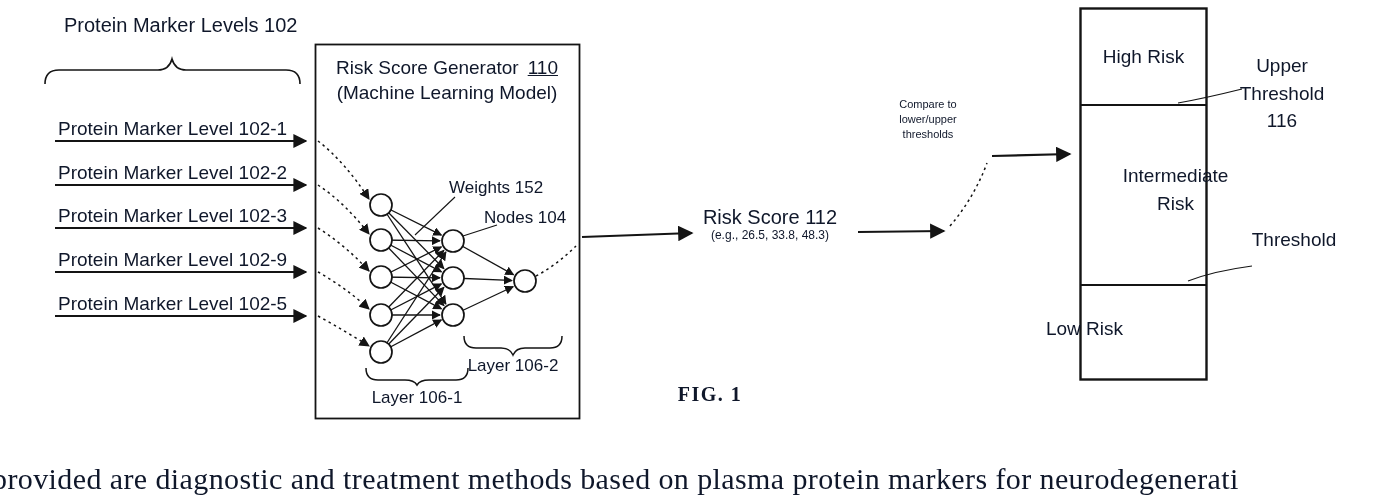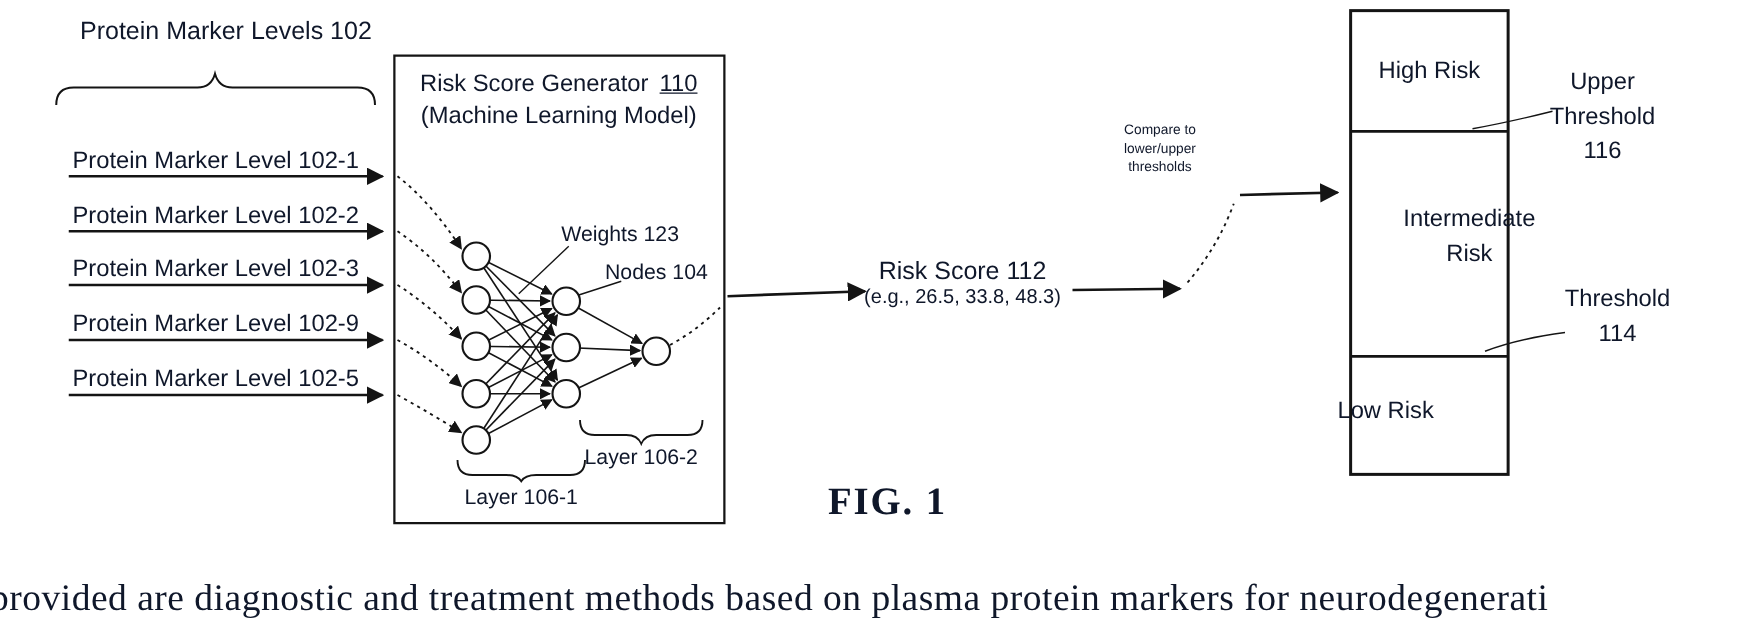--- a/index.html
+++ b/index.html
@@ -12,21 +12,21 @@
   svg.canvas{position:absolute;left:0;top:0}
   .t{position:absolute;line-height:1.15;white-space:nowrap;color:#0f172a}
   .c{text-align:center;white-space:normal}
   .u{text-decoration:underline;margin-left:9px}
   .f19{font-size:19px}
   .f20{font-size:20px}
   .f17{font-size:17px}
   .f16{font-size:11px;line-height:1.35}
   .lh{line-height:1.45}
   .serif{font-family:"Liberation Serif",serif}
-  .figcap{font-weight:700;font-size:31px;letter-spacing:1.5px}
+  .figcap{font-weight:700;font-size:20px;letter-spacing:1.5px}
   .bodytext{font-size:30px;letter-spacing:0.4px}
 </style>
 </head>
 <body>
 
 <svg class="canvas" width="1392" height="496" viewBox="0 0 1392 496">
   <defs>
     <marker id="ah" viewBox="0 0 10 10" refX="9" refY="5" markerWidth="7" markerHeight="7" orient="auto">
       <path d="M0,0 L10,5 L0,10 z" fill="#141414"></path>
     </marker>
@@ -114,48 +114,47 @@
 <div class="t f19" style="left:58px;top:162px">Protein Marker Level 102-2</div>
 <div class="t f19" style="left:58px;top:205px">Protein Marker Level 102-3</div>
 <div class="t f19" style="left:58px;top:249px">Protein Marker Level 102-9</div>
 <div class="t f19" style="left:58px;top:293px">Protein Marker Level 102-5</div>
 
 <div class="t c f19" style="left:318px;top:56px;width:258px;line-height:1.3">
   <div><span>Risk Score Generator</span><span class="u">110</span></div>
   <div>(Machine Learning Model)</div>
 </div>
 
-<div class="t f17" style="left:449px;top:178px">Weights 123</div>
+<div class="t f17" style="left:449px;top:178px">Weights 152</div>
 <div class="t f17" style="left:484px;top:208px">Nodes 104</div>
 <div class="t c f17" style="left:360px;top:388px;width:114px">Layer 106-1</div>
 <div class="t c f17" style="left:456px;top:356px;width:114px">Layer 106-2</div>
 
 <div class="t c" style="left:668px;top:206px;width:204px">
   <div class="f20">Risk Score 112</div>
-  <div style="font-size:16px">(e.g., 26.5, 33.8, 48.3)</div>
+  <div style="font-size:12px">(e.g., 26.5, 33.8, 48.3)</div>
 </div>
 
 <div class="t c f16" style="left:868px;top:97px;width:120px">
   <div>Compare to</div>
   <div>lower/upper</div>
   <div>thresholds</div>
 </div>
 
 <div class="t c f19" style="left:1081px;top:46px;width:125px">High Risk</div>
 <div class="t c f19 lh" style="left:1111px;top:162px;width:129px">
   <div>Intermediate</div>
   <div>Risk</div>
 </div>
-<div class="t c f19" style="left:1046px;top:318px;width:125px">Low Risk</div>
+<div class="t c f19" style="left:1022px;top:318px;width:125px">Low Risk</div>
 
 <div class="t c f19 lh" style="left:1228px;top:52px;width:108px">
   <div>Upper</div>
   <div>Threshold</div>
   <div>116</div>
 </div>
 <div class="t c f19 lh" style="left:1240px;top:226px;width:108px">
   <div>Threshold</div>
-  <div>114</div>
 </div>
 
 <div class="t c serif figcap" style="left:610px;top:383px;width:200px">FIG. 1</div>
 
 <div class="t serif bodytext" style="left:-8px;top:462px">provided are diagnostic and treatment methods based on plasma protein markers for neurodegenerati</div>
 
 </body></html>

